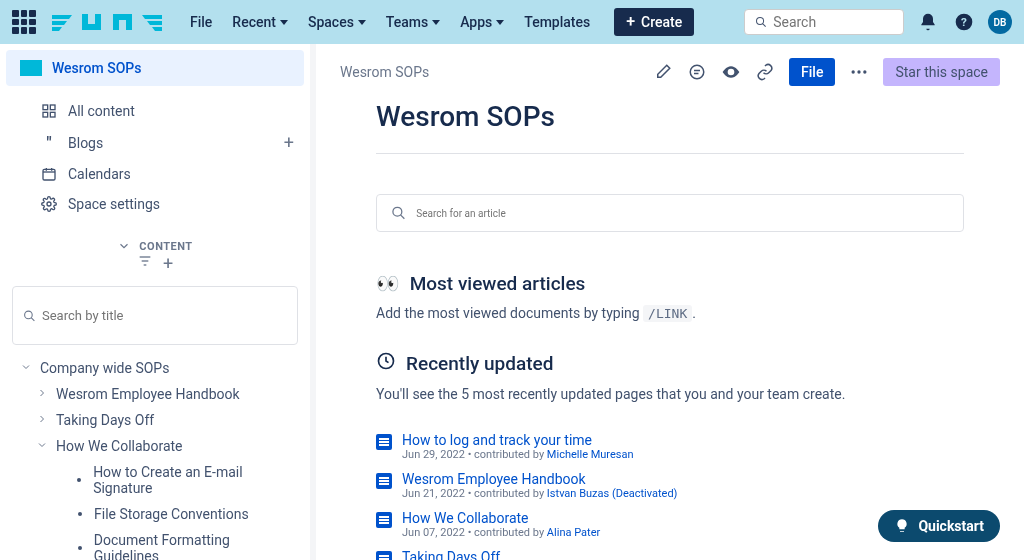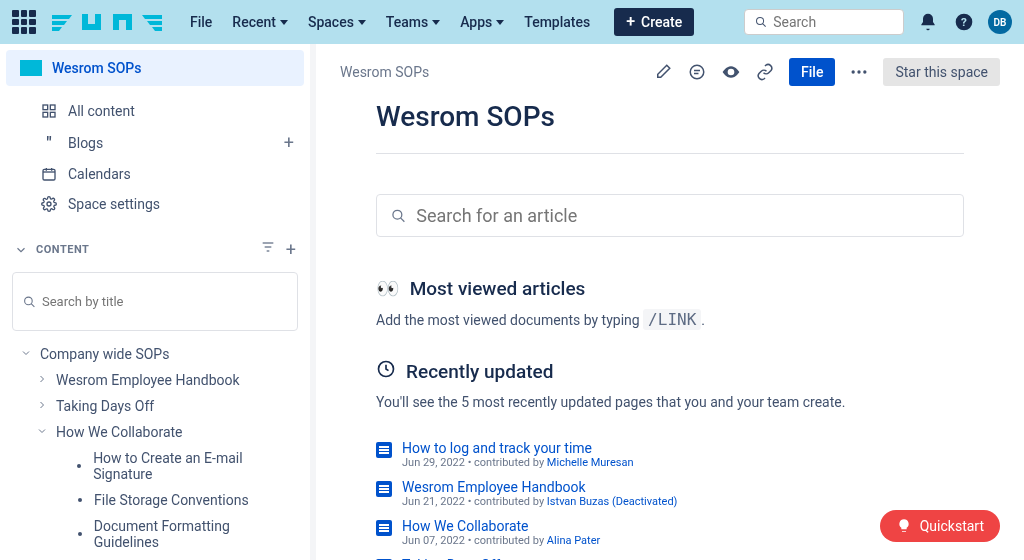--- a/index.html
+++ b/index.html
@@ -24,56 +24,56 @@
 .sidebar { width: 310px; border-right: none; position: relative; overflow-y: auto; }
 .sidebar::-webkit-scrollbar { width: 10px; }
 .sidebar::-webkit-scrollbar-thumb { background: #c1c7d0; border-radius: 5px; }
 .space-header { display: flex; align-items: center; gap: 10px; padding: 10px 14px; background: #e9f2ff; margin: 6px; border-radius: 4px; }
 .space-icon { width: 22px; height: 16px; background: #00b8d9; }
 .space-name { font-size: 14px; font-weight: 500; color: #0052cc; }
 .sidebar-section { padding: 4px 8px; margin-left: 22px; }
 .sidebar-link { display: flex; align-items: center; gap: 10px; padding: 7px 10px; font-size: 14px; color: #42526e; cursor: pointer; border-radius: 3px; position: relative; }
 .sidebar-link .icon-slot { width: 18px; display: flex; justify-content: center; }
 .plus-right { position: absolute; right: 8px; color: #6b778c; font-size: 18px; }
-.content-header { display: flex; align-items: center; justify-content: space-between; padding: 8px 14px; margin-top: 8px; }
+.content-header { display: flex; align-items: center; justify-content: space-between; padding: 8px 14px; margin-top: 8px; flex-direction: column; }
 .content-header-left { display: flex; align-items: center; gap: 8px; }
 .content-label { font-size: 11px; font-weight: 700; color: #6b778c; letter-spacing: 0.5px; }
 .content-header-right { display: flex; gap: 10px; color: #6b778c; }
 .title-search { margin: 4px 12px 10px; border: 1px solid #dfe1e6; border-radius: 4px; padding: 21px 10px; display: flex; align-items: center; gap: 6px; }
 .title-search input { border: none; outline: none; font-size: 13px; width: 100%; }
 .tree { padding: 0 8px 20px; }
 .tree-item { display: flex; align-items: center; gap: 6px; padding: 5px 6px; font-size: 14px; color: #42526e; cursor: pointer; border-radius: 3px; }
 .tree-toggle { width: 16px; text-align: center; color: #6b778c; }
 .tree-bullet { width: 4px; height: 4px; border-radius: 50%; background: #42526e; margin: 0 6px; }
 .tree-l1 { padding-left: 10px; }
 .tree-l2 { padding-left: 26px; }
 .tree-l3 { padding-left: 42px; }
 .content-area { flex: 1; overflow-y: auto; position: relative; }
 .content-header-bar { display: flex; align-items: center; justify-content: space-between; padding: 14px 24px; }
 .breadcrumb { font-size: 14px; color: #6b778c; }
 .header-actions { display: flex; align-items: center; gap: 14px; }
 .action-icon { width: 20px; height: 20px; cursor: pointer; display: flex; align-items: center; justify-content: center; color: #42526e; }
 .share-btn { background: #0052cc; color: #fff; padding: 6px 12px; border-radius: 3px; font-size: 14px; font-weight: 500; cursor: pointer; }
-.star-btn { background: #e5e5e5; color: #42526e; padding: 6px 12px; border-radius: 3px; font-size: 14px; cursor: pointer; }
+.star-btn { background: #c4b5fd; color: #42526e; padding: 6px 12px; border-radius: 3px; font-size: 14px; cursor: pointer; }
 .page-body { padding: 0 60px 40px; }
 .page-title { font-size: 28px; font-weight: 500; color: #172b4d; margin-bottom: 20px; }
 .divider { height: 1px; background: #dfe1e6; margin-bottom: 40px; }
 .article-search { border: 1px solid #dfe1e6; border-radius: 4px; padding: 10px 14px; display: flex; align-items: center; gap: 10px; margin-bottom: 40px; }
-.article-search input { border: none; outline: none; font-size: 18px; width: 100%; color: #6b778c; }
+.article-search input { border: none; outline: none; font-size: 10px; width: 100%; color: #6b778c; }
 .section-heading { display: flex; align-items: center; gap: 10px; font-size: 19px; font-weight: 500; color: #172b4d; margin-bottom: 10px; }
 .section-desc { font-size: 14px; color: #42526e; margin-bottom: 30px; }
-.code-chip { background: #f4f5f7; padding: 1px 5px; border-radius: 3px; font-family: monospace; font-size: 16px; color: #5e6c84; }
+.code-chip { background: #f4f5f7; padding: 1px 5px; border-radius: 3px; font-family: monospace; font-size: 13px; color: #5e6c84; }
 .recent-list { }
 .recent-item { display: flex; gap: 10px; margin-bottom: 10px; }
 .doc-icon { width: 16px; height: 16px; background: #0052cc; border-radius: 2px; flex-shrink: 0; margin-top: 2px; position: relative; }
 .doc-icon::after { content: ""; position: absolute; left: 3px; right: 3px; top: 4px; height: 1.5px; background: #fff; box-shadow: 0 3px 0 #fff, 0 6px 0 #fff; }
 .recent-title { font-size: 14px; color: #0052cc; cursor: pointer; }
 .recent-meta { font-size: 11px; color: #6b778c; }
 .recent-meta a { color: #0052cc; text-decoration: none; }
-.quickstart { position: fixed; bottom: 18px; right: 24px; background: #ef4444; color: #fff; padding: 8px 16px; border-radius: 20px; font-size: 14px; font-weight: 400; display: flex; align-items: center; gap: 8px; cursor: pointer; }
+.quickstart { position: fixed; bottom: 18px; right: 24px; background: #0c4a6e; color: #fff; padding: 8px 16px; border-radius: 20px; font-size: 14px; font-weight: 700; display: flex; align-items: center; gap: 8px; cursor: pointer; }
 .sb-divider { width: 6px; background: #f4f5f7; }
 </style>
 </head>
 <body>
 
 <div class="topbar">
   <div class="app-grid">
       <span></span>
       <span></span>
       <span></span>

